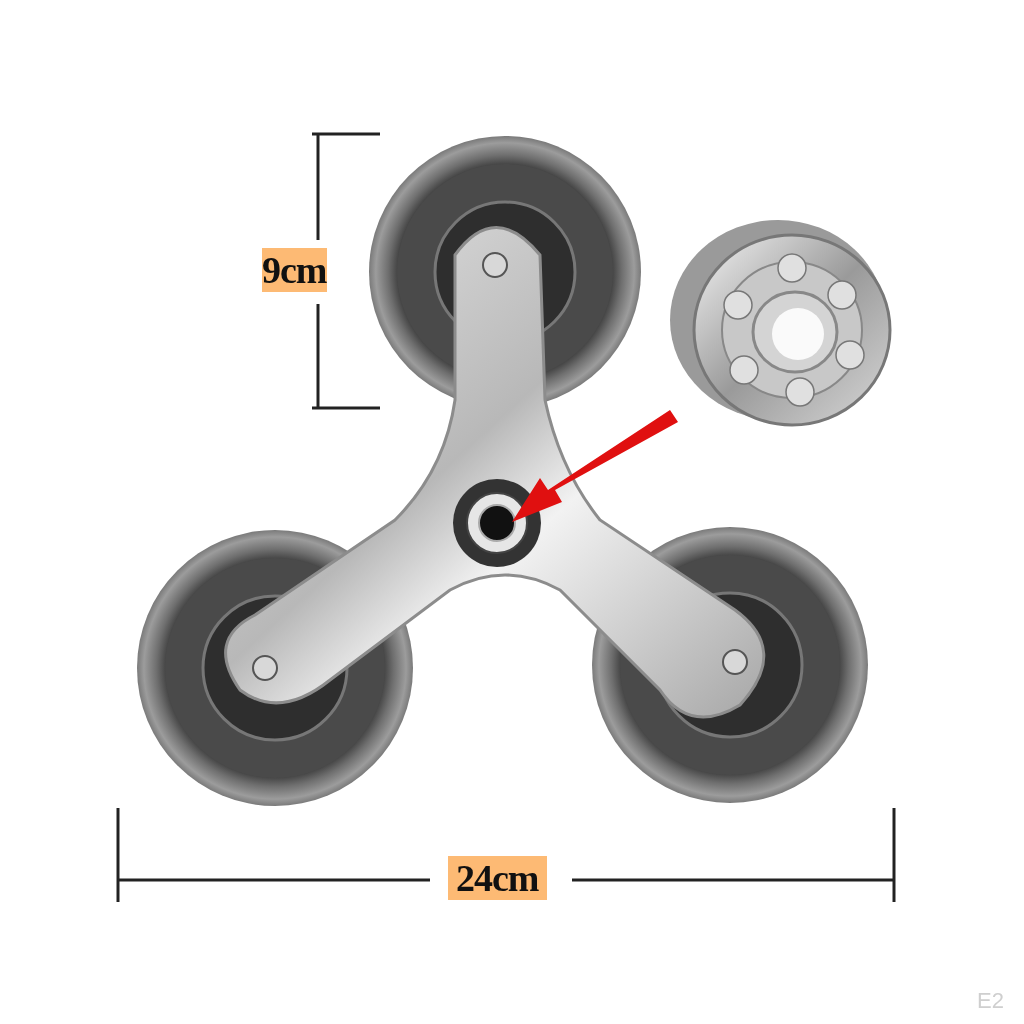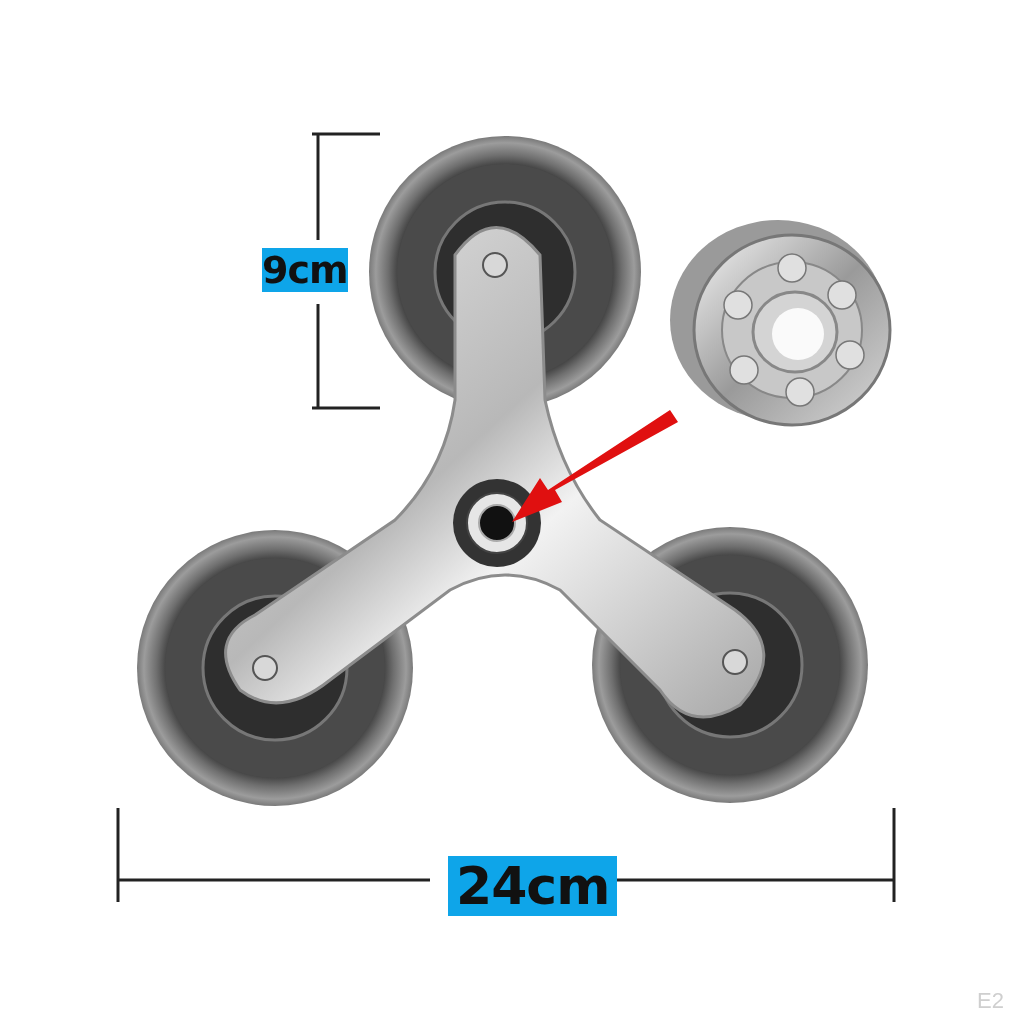--- a/index.html
+++ b/index.html
@@ -1,20 +1,20 @@
 <!DOCTYPE html>
 <html><head>
 <meta charset="utf-8">
 <style>
   html, body { margin:0; padding:0; background:#ffffff; }
   body { width:1024px; height:1024px; position:relative; overflow:hidden; font-family:"DejaVu Sans", sans-serif; }
   .abs { position:absolute; }
-  .dim-label { position:absolute; font-weight:bold; color:#111; background:#0ea5e9; }
+  .dim-label { position:absolute; font-weight:bold; color:#111; background:#fdba74;font-family:Liberation Serif, serif; }
   #height-label { left:262px; top:248px; font-size:38px; letter-spacing:-1px; }
-  #width-label { left:448px; top:856px; font-size:52px; letter-spacing:-1px; padding:0 8px; }
+  #width-label { left:448px; top:856px; font-size:38px; letter-spacing:-1px; padding:0 8px; }
   #watermark { right:20px; bottom:10px; font-size:22px; color:#cfcfcf; font-family:"Liberation Sans", sans-serif; }
   svg.scene { position:absolute; left:0; top:0; }
 </style>
 </head>
 <body>
 
 <svg class="scene" width="1024" height="1024" viewBox="0 0 1024 1024">
   <defs>
     <radialGradient id="tire" cx="50%" cy="50%" r="50%">
       <stop offset="0.78" stop-color="#3e3e3e"></stop>

